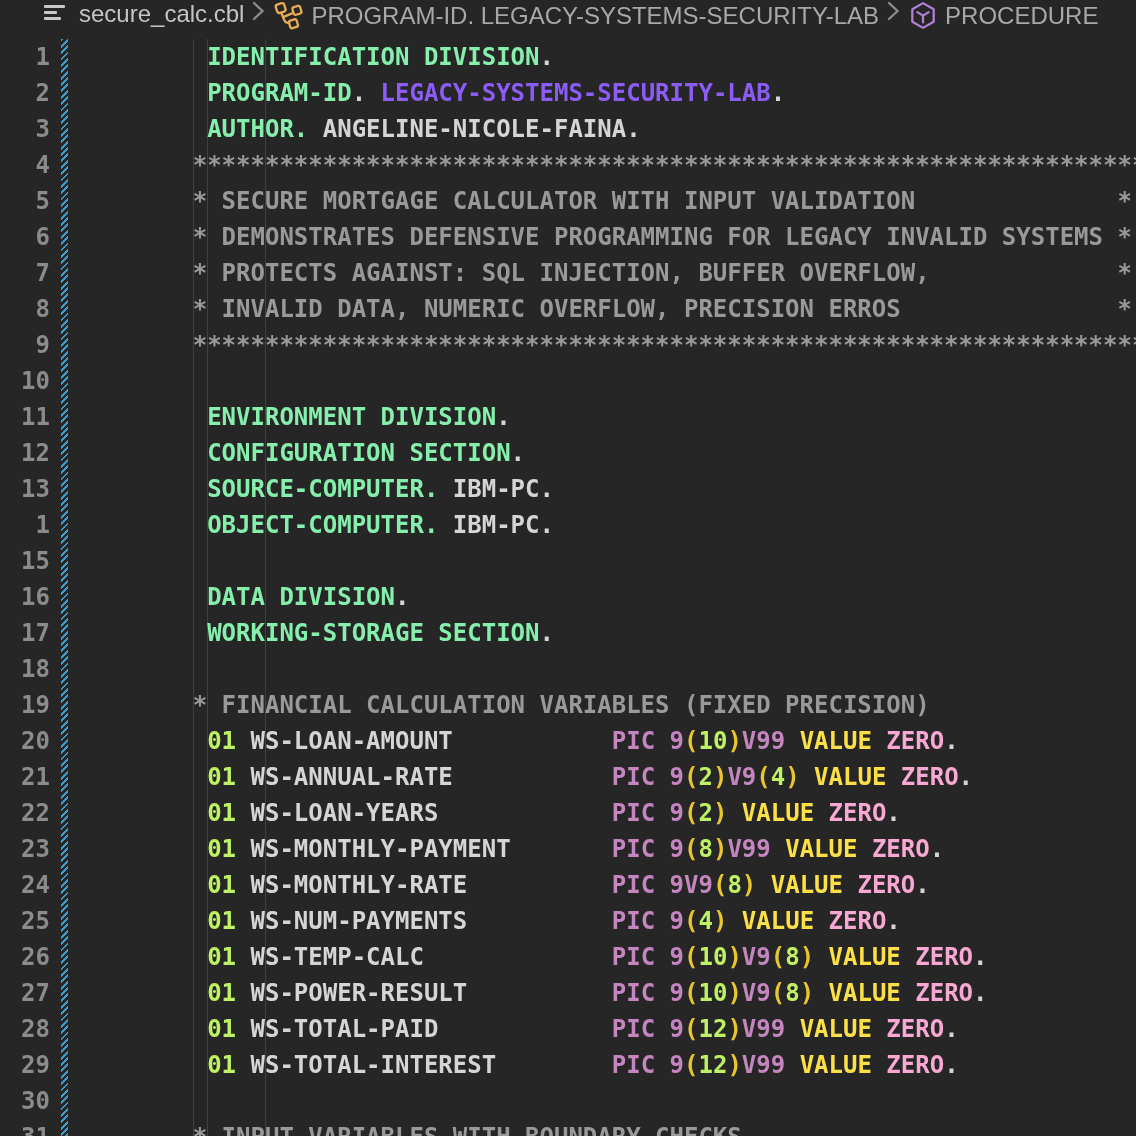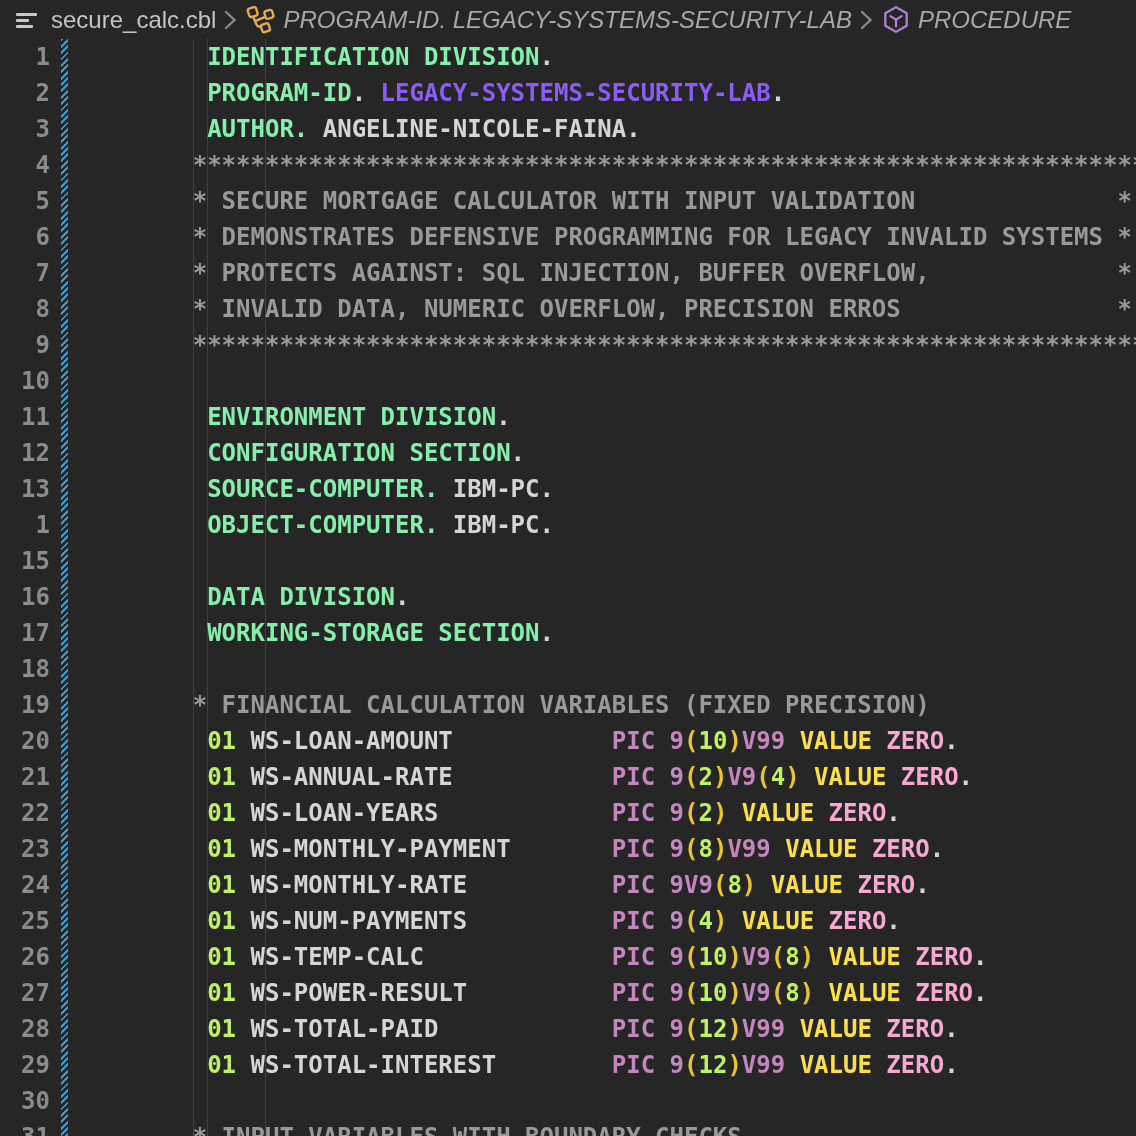--- a/index.html
+++ b/index.html
@@ -3,27 +3,27 @@
 <meta charset="utf-8">
 <style>
   html,body{margin:0;padding:0;}
   body{
     width:1136px;height:1136px;overflow:hidden;
     background:#262626;
     font-family:"Liberation Sans",sans-serif;
   }
   
   .breadcrumb{
-    height:39px;display:flex;align-items:center;white-space:nowrap;
-    font-size:24px;font-weight:500;color:#A8A8A8;overflow:hidden;
+    height:39px;display:flex;align-items:flex-start;white-space:nowrap;
+    font-size:24px;font-weight:500;color:#A8A8A8;overflow:hidden;padding-left:28px;
   }
   .bc-burger{margin-left:14px;display:flex;align-items:center;}
   .bc-file{margin-left:11px;color:#C4C4C4;}
   .bc-sep{margin:0 8px;display:flex;align-items:center;}
-  .bc-item{display:flex;align-items:center;color:#A8A8A8;font-style:italic;}
+  .bc-item{display:flex;align-items:center;color:#A8A8A8;}
   .bc-item .sym-icon{margin-right:7px;display:flex;align-items:center;}
   
   .editor{position:relative;width:1136px;height:1097px;}
   .ruler{position:absolute;top:0;bottom:0;width:1px;background:#404040;z-index:0;}
   .ruler.r1{left:193px;} .ruler.r2{left:207px;} .ruler.r3{left:265px;}
   .hatch{
     position:absolute;left:61px;top:0;bottom:0;width:7px;z-index:0;
     background:repeating-linear-gradient(135deg,#3F9BCE 0px,#3F9BCE 2px,rgba(0,0,0,0) 2px,rgba(0,0,0,0) 4.5px);
   }
   #code-lines{position:relative;z-index:1;}

